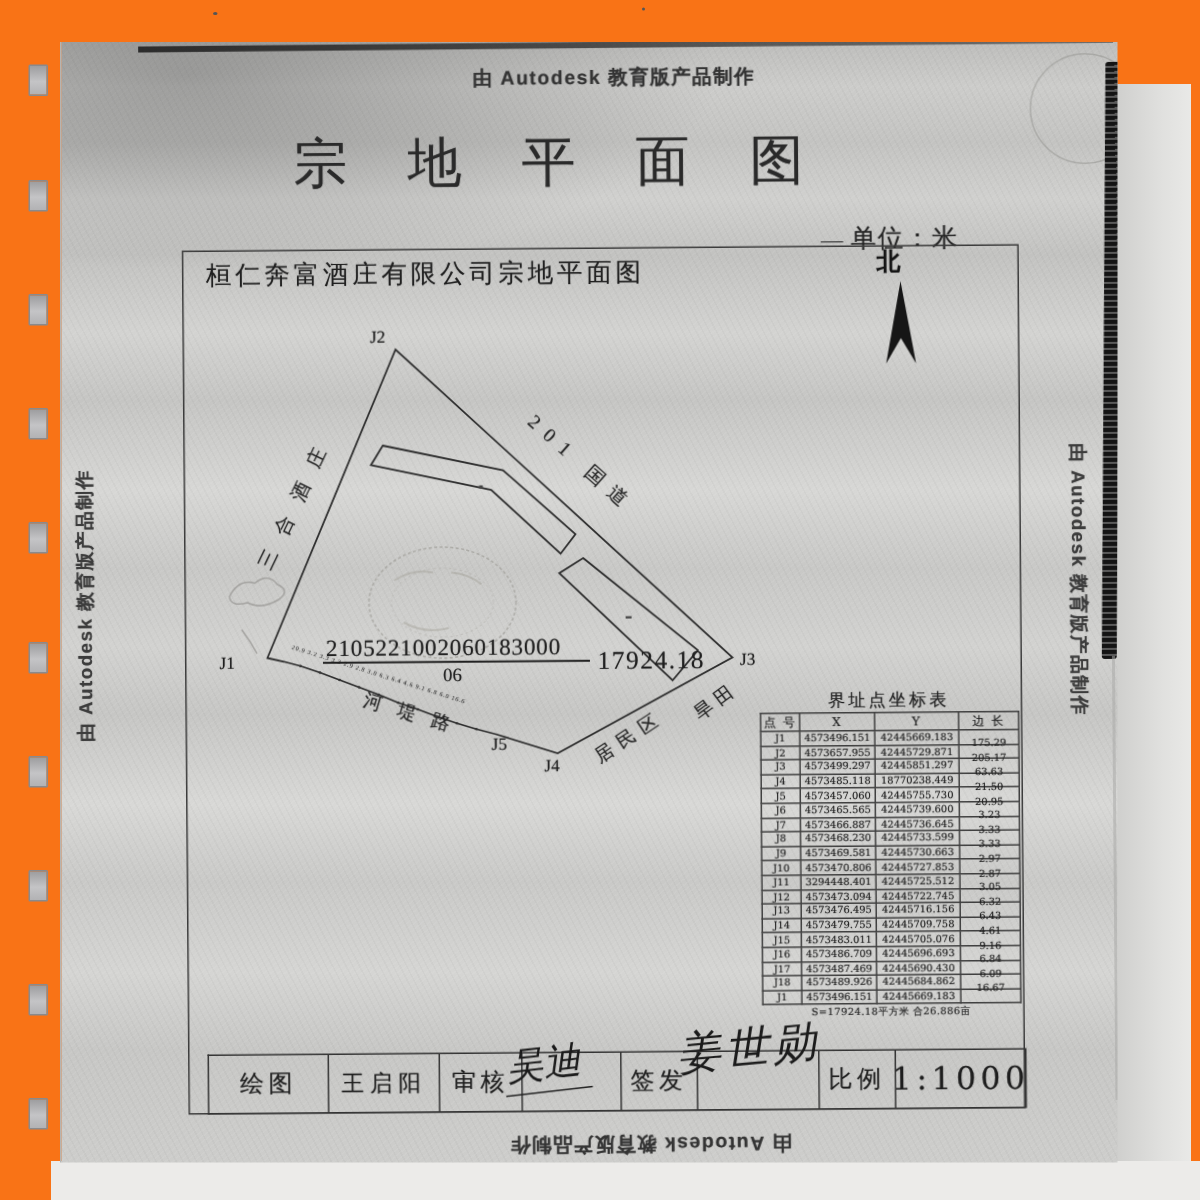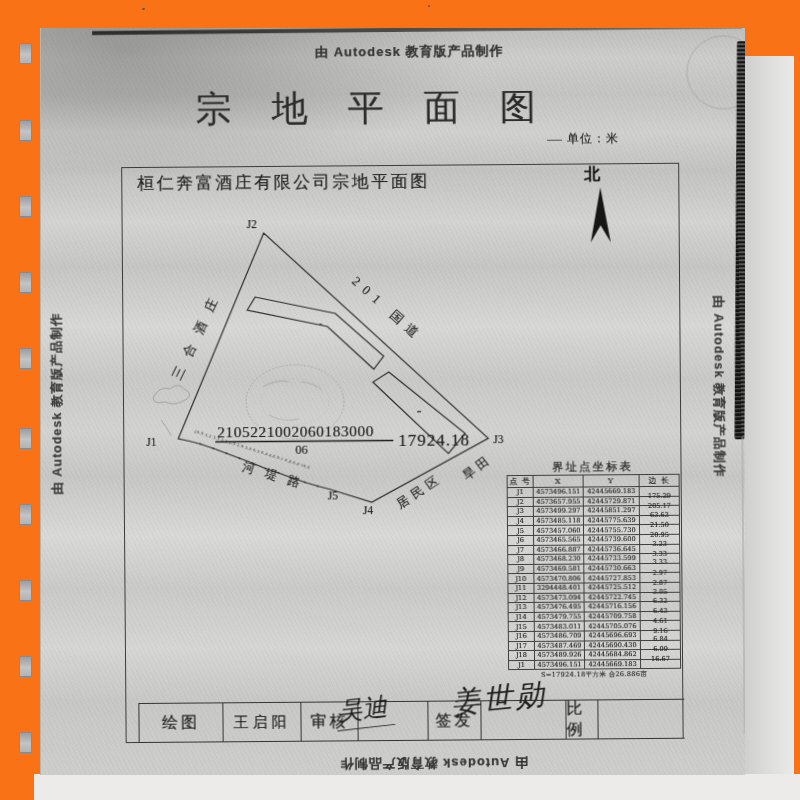--- a/index.html
+++ b/index.html
@@ -41,21 +41,21 @@
       color:#343434;font-size:13px;letter-spacing:1px;white-space:nowrap;}
   .wm-top{left:206px;top:15px;width:330px;text-align:center;}
   .wm-bottom{left:240px;top:726px;width:300px;text-align:center;transform:rotate(180deg);}
   .wm-left{left:8px;top:464px;width:180px;transform:rotate(-90deg);transform-origin:0 0;
            font-size:12.5px;color:#3c3c3c;}
   .wm-right{left:686px;top:270px;width:180px;transform:rotate(90deg);transform-origin:0 0;
             font-size:12.5px;color:#3c3c3c;}
 
   .main-title{left:152px;top:56px;width:390px;text-align:center;font-size:36px;
     letter-spacing:40px;white-space:nowrap;color:#2a2a2a;}
-  .unit{left:508px;top:104px;width:120px;font-size:12px;letter-spacing:1px;color:#222;}
+  .unit{left:508px;top:121px;width:120px;font-size:17px;letter-spacing:1px;color:#222;}
   .unit .dash{display:inline-block;width:15px;height:1px;background:#555;
     vertical-align:middle;margin-right:5px;}
 
   .frame{left:82px;top:137px;width:558px;height:576px;border:1.7px solid #3b3b3b;}
   .subtitle{left:98px;top:142px;font-size:17px;letter-spacing:2.5px;color:#1f1f1f;}
 
   .north-label{left:545px;top:138px;font-size:16px;font-weight:700;color:#141414;}
 
   
   .coord{left:465px;top:433px;width:172px;}
@@ -221,21 +221,21 @@
               </tr>
               <tr>
                 <td>J3</td>
                 <td>4573499.297</td>
                 <td>42445851.297</td>
                 <td class="len"><span>63.63</span></td>
               </tr>
               <tr>
                 <td>J4</td>
                 <td>4573485.118</td>
-                <td>42445775.639</td>
+                <td>18770238.449</td>
                 <td class="len"><span>21.50</span></td>
               </tr>
               <tr>
                 <td>J5</td>
                 <td>4573457.060</td>
                 <td>42445755.730</td>
                 <td class="len"><span>20.95</span></td>
               </tr>
               <tr>
                 <td>J6</td>
@@ -326,20 +326,21 @@
         <div class="ct-footer">S=17924.18平方米 合26.886亩</div>
       </div>
 
       <div class="abs tblock">
         <div class="tcell" style="width:84px">绘图</div>
         <div class="tcell val" style="width:78px">王启阳</div>
         <div class="tcell" style="width:57px">审核</div>
         <div class="tcell" style="width:70px"></div>
         <div class="tcell" style="width:53px">签发</div>
         <div class="tcell" style="width:85px"></div>
-        <div class="tcell" style="width:32px">比例</div>
+        <div class="tcell" style="width:54px">比例</div>
+        <div class="tcell scale" style="width:87px">1:1000</div>
       </div>
       <div class="sig sig1">吴迪</div>
       <div class="sig sig2">姜世勋</div>
 
     </div>
   </div>
 </div>
 
 </body></html>

